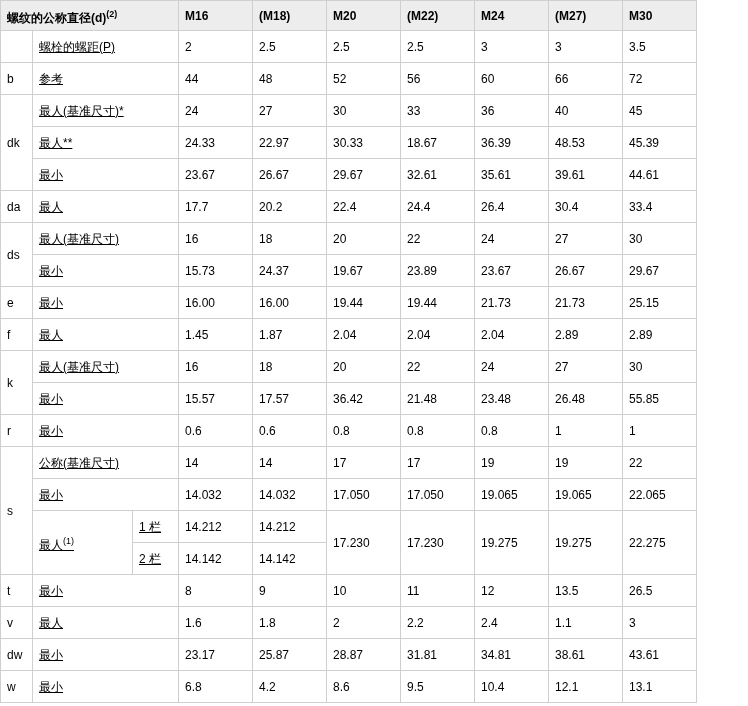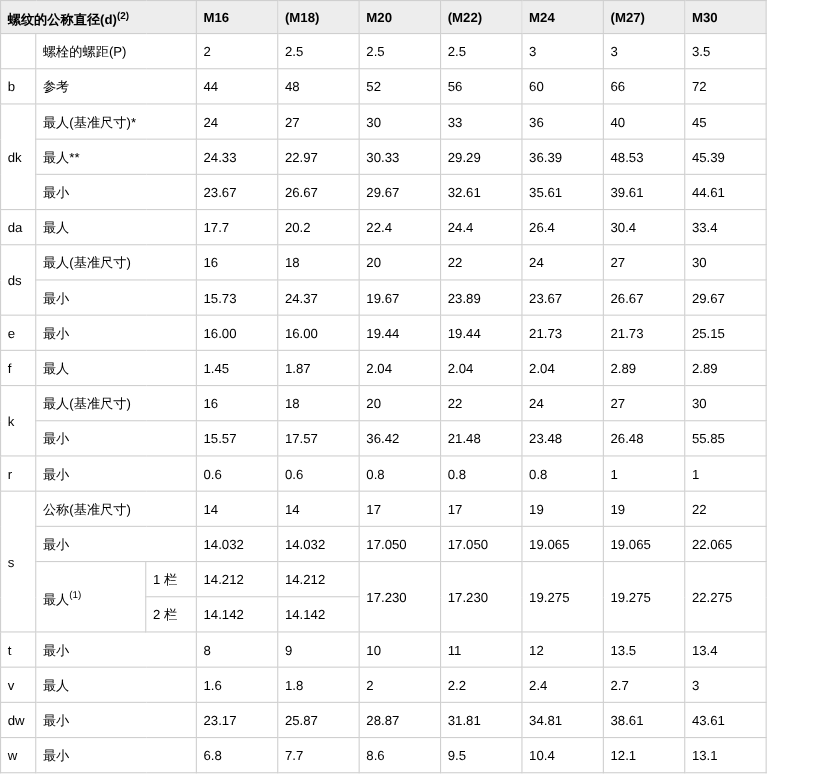--- a/index.html
+++ b/index.html
@@ -39,20 +39,21 @@
     height: 28px;
   }
   
   td.lbl {
     background: #ededed;
     font-weight: bold;
   }
   td.sub {
     background: #ededed;
     font-weight: normal;
+    text-decoration: underline;
   }
   td.val {
     background: #ffffff;
   }
   td.blank {
     background: #ffffff;
     border-left: 1px solid #ffffff;
     border-top: 1px solid #ffffff;
     border-bottom: 1px solid #ffffff;
   }
@@ -126,21 +127,21 @@
       <td class="val">33</td>
       <td class="val">36</td>
       <td class="val">40</td>
       <td class="val">45</td>
     </tr>
     <tr class="datarow">
       <td class="sub" colspan="2">最人**</td>
       <td class="val">24.33</td>
       <td class="val">22.97</td>
       <td class="val">30.33</td>
-      <td class="val">29.29</td>
+      <td class="val">18.67</td>
       <td class="val">36.39</td>
       <td class="val">48.53</td>
       <td class="val">45.39</td>
     </tr>
     <tr class="datarow">
       <td class="sub" colspan="2">最小</td>
       <td class="val">23.67</td>
       <td class="val">26.67</td>
       <td class="val">29.67</td>
       <td class="val">32.61</td>
@@ -281,52 +282,52 @@
 
     <tr class="datarow">
       <td class="lbl">t</td>
       <td class="sub" colspan="2">最小</td>
       <td class="val">8</td>
       <td class="val">9</td>
       <td class="val">10</td>
       <td class="val">11</td>
       <td class="val">12</td>
       <td class="val">13.5</td>
-      <td class="val">13.4</td>
+      <td class="val">26.5</td>
     </tr>
 
     <tr class="datarow">
       <td class="lbl">v</td>
       <td class="sub" colspan="2">最人</td>
       <td class="val">1.6</td>
       <td class="val">1.8</td>
       <td class="val">2</td>
       <td class="val">2.2</td>
       <td class="val">2.4</td>
-      <td class="val">2.7</td>
+      <td class="val">1.1</td>
       <td class="val">3</td>
     </tr>
 
     <tr class="datarow">
       <td class="lbl">dw</td>
       <td class="sub" colspan="2">最小</td>
       <td class="val">23.17</td>
       <td class="val">25.87</td>
       <td class="val">28.87</td>
       <td class="val">31.81</td>
       <td class="val">34.81</td>
       <td class="val">38.61</td>
       <td class="val">43.61</td>
     </tr>
 
     <tr class="datarow">
       <td class="lbl">w</td>
       <td class="sub" colspan="2">最小</td>
       <td class="val">6.8</td>
-      <td class="val">7.7</td>
+      <td class="val">4.2</td>
       <td class="val">8.6</td>
       <td class="val">9.5</td>
       <td class="val">10.4</td>
       <td class="val">12.1</td>
       <td class="val">13.1</td>
     </tr>
   </tbody>
 </table>
 
 </body></html>

